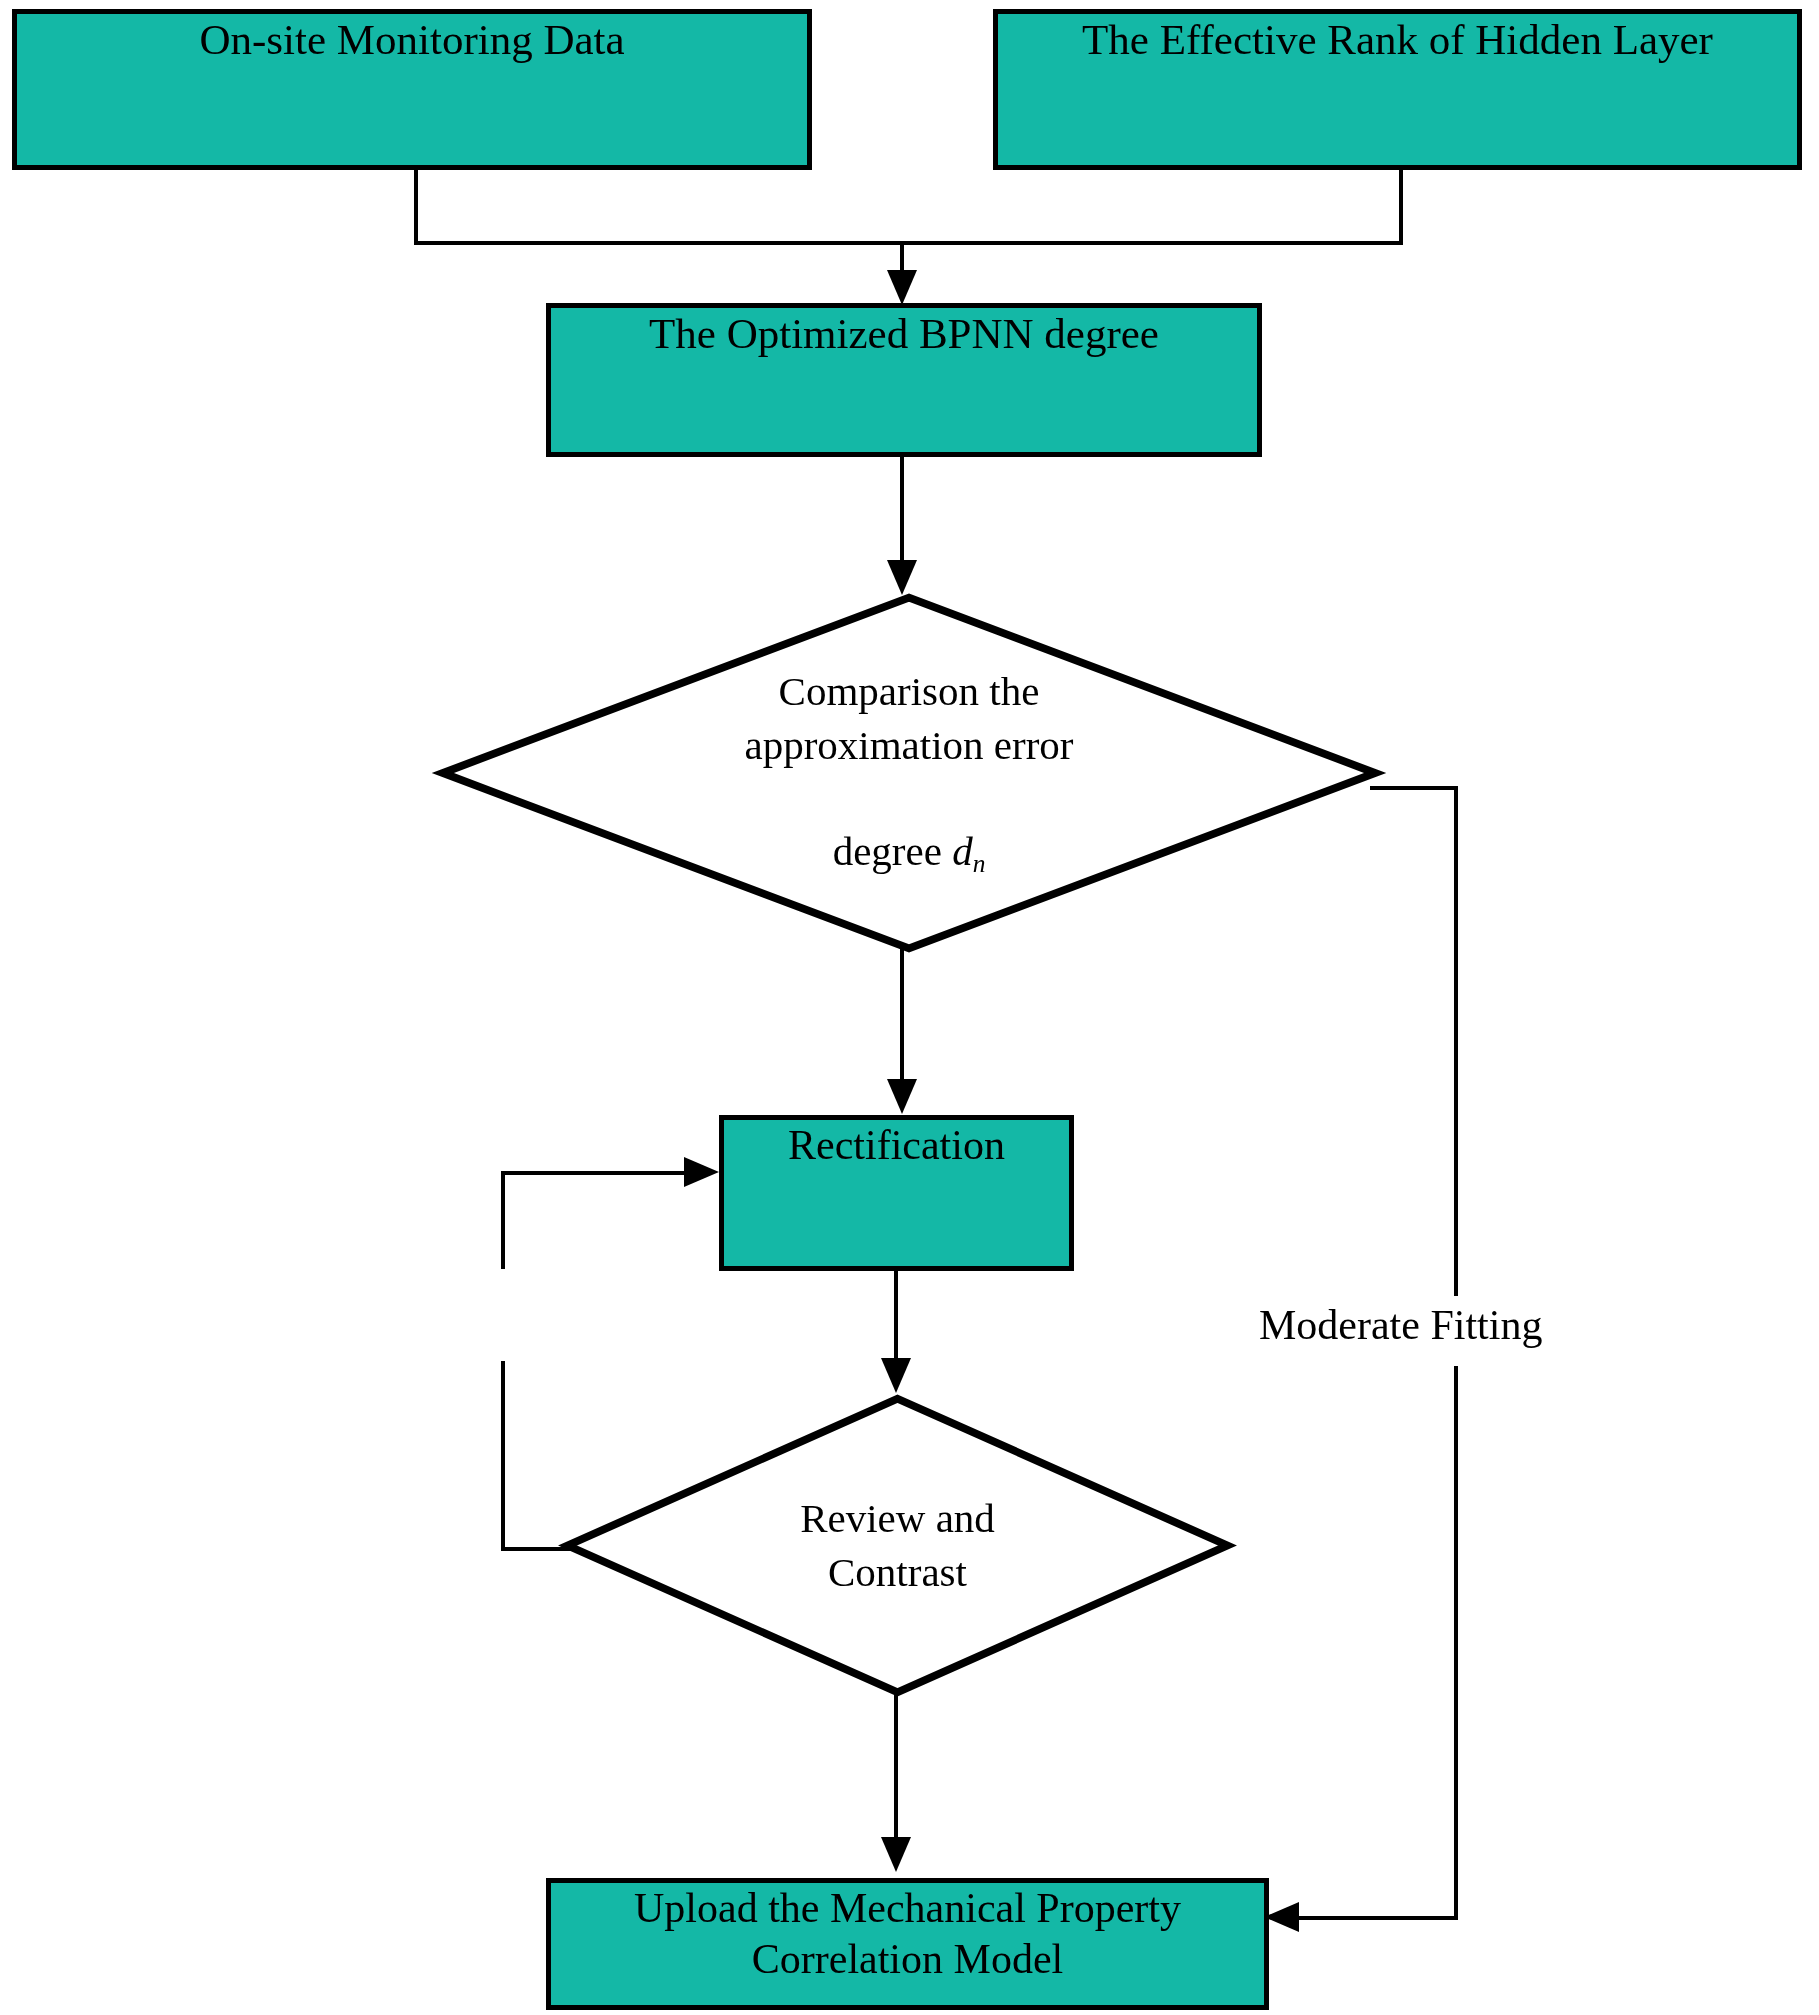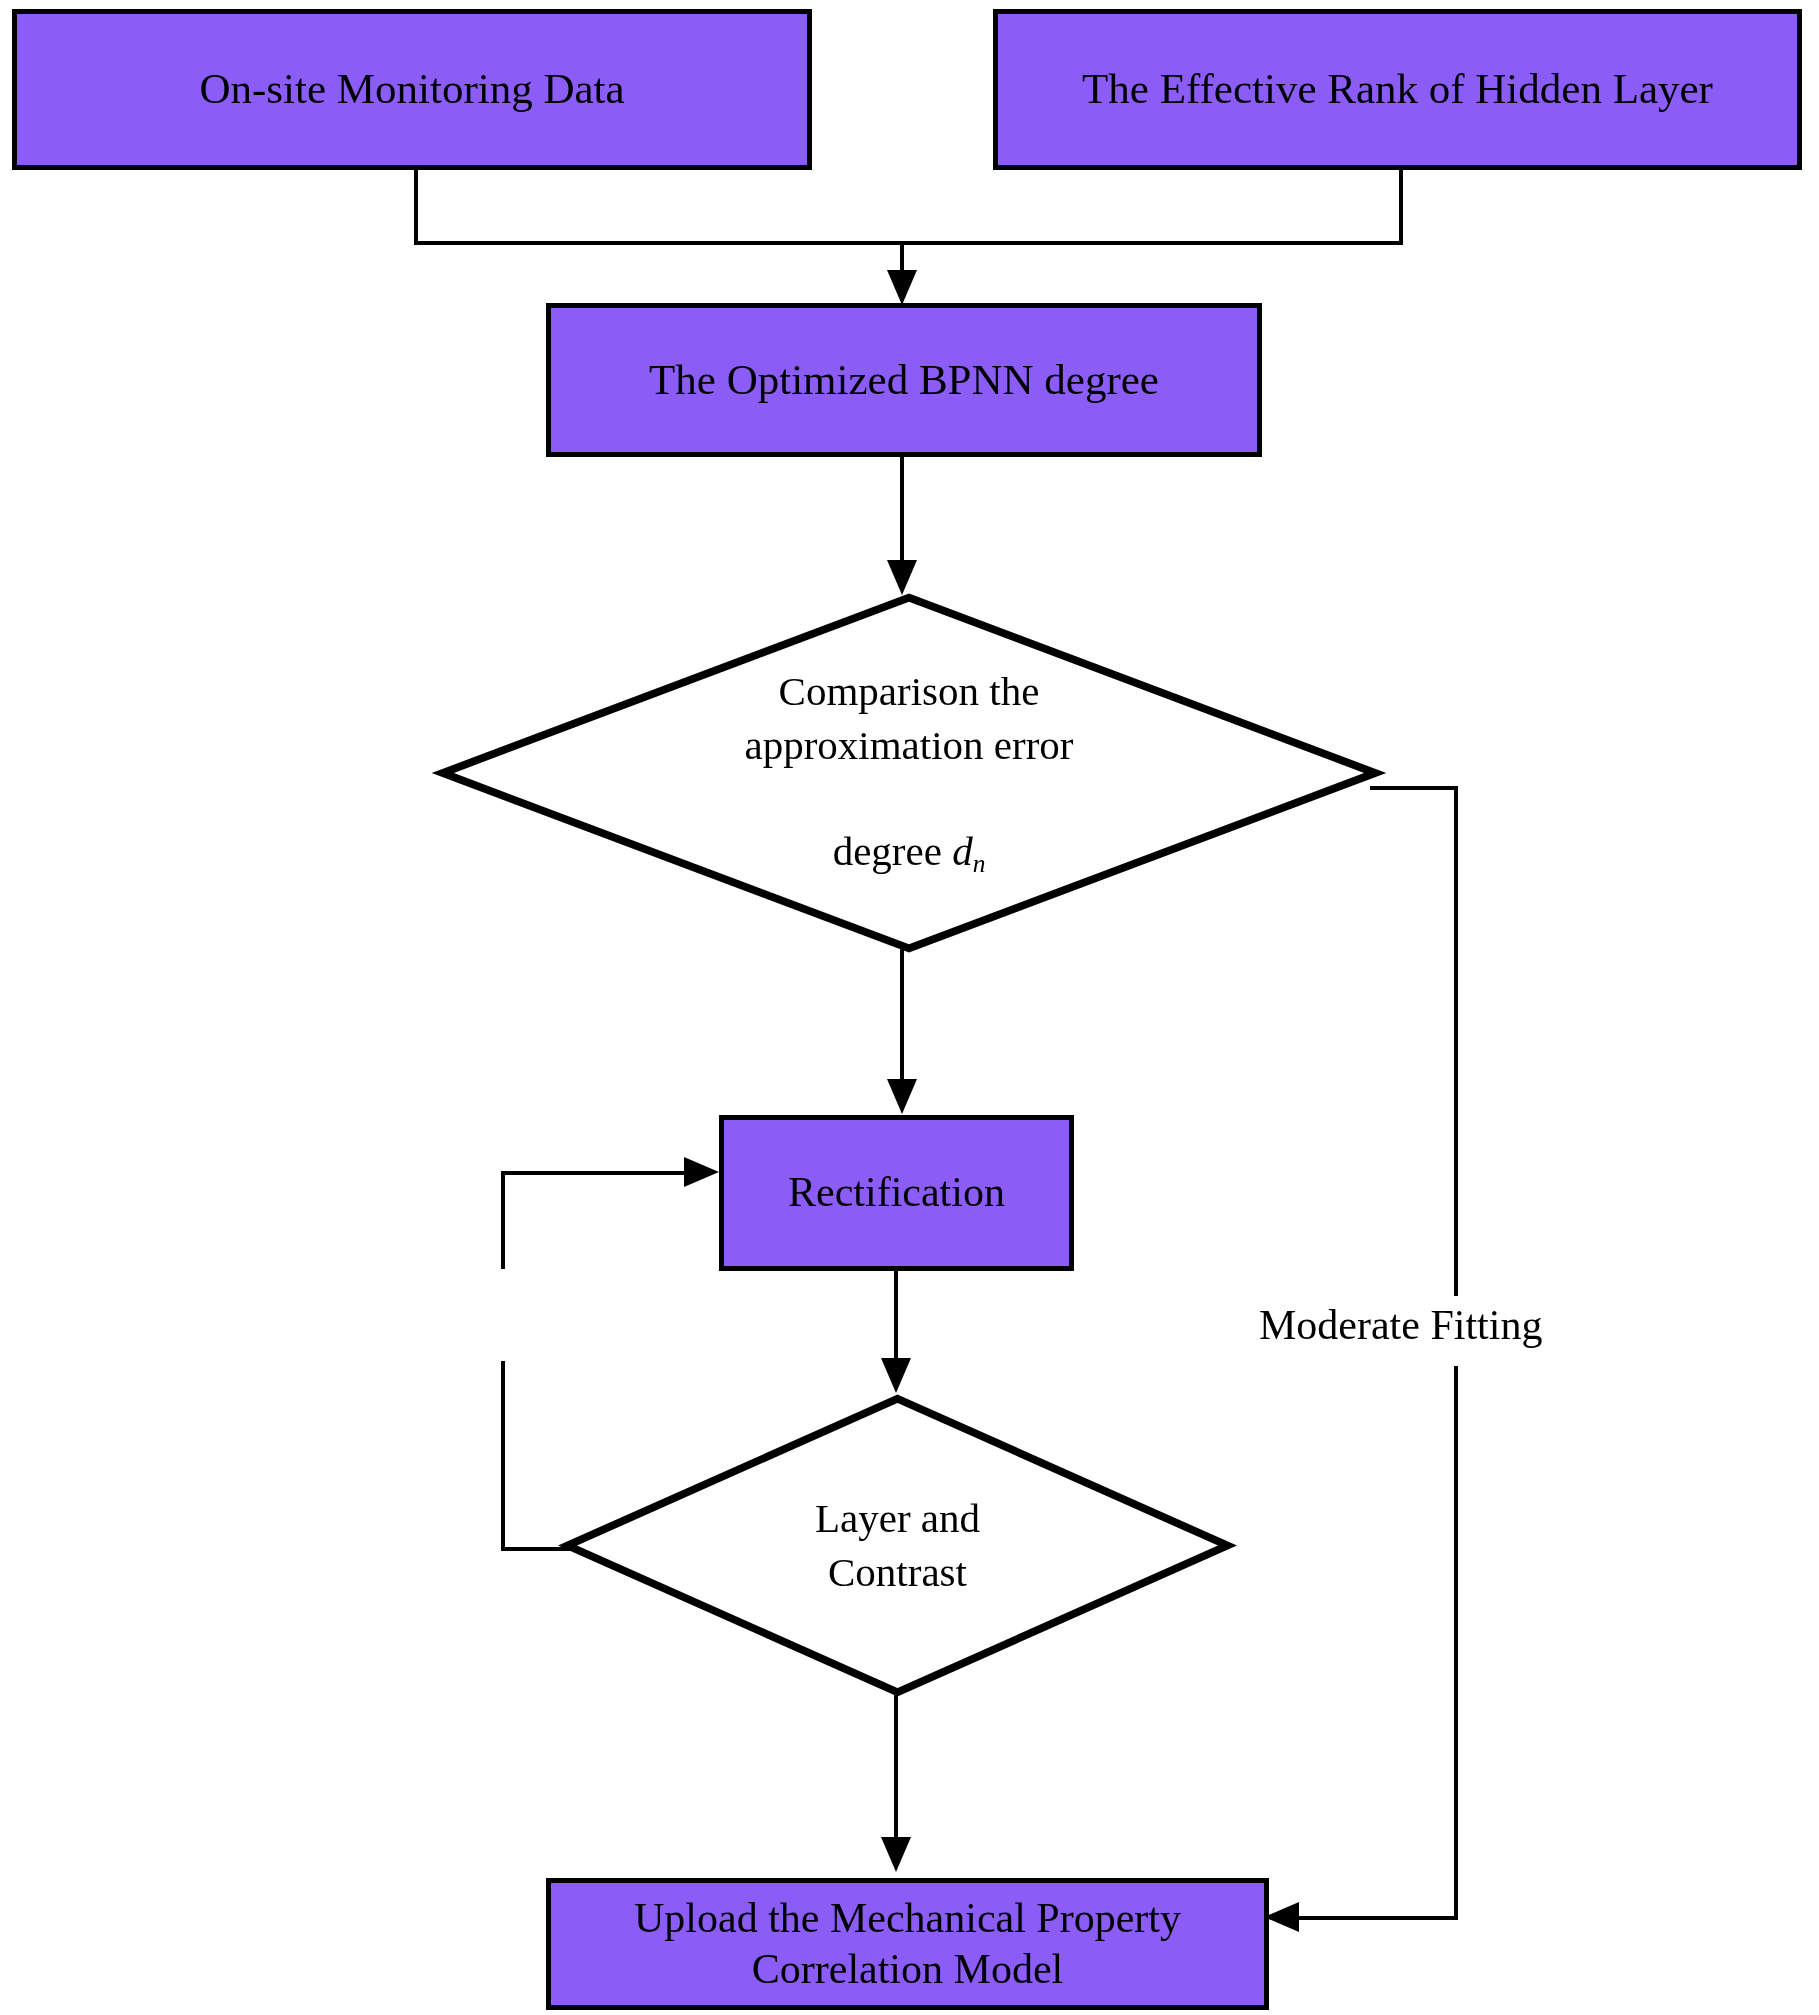--- a/index.html
+++ b/index.html
@@ -10,23 +10,22 @@
     height:2015px;
     background:#ffffff;
     overflow:hidden;
     font-family:"Liberation Serif","DejaVu Serif",serif;
   }
   
   .node-box{
     position:absolute;
     box-sizing:border-box;
     border:5.4px solid #000000;
-    background:#8b5cf6;
+    background:#14b8a6;
     display:flex;
-    align-items:center;
     justify-content:center;
     text-align:center;
     color:#000000;
   }
   .node-box .label{
     display:block;
     line-height:1.22;
     padding:0 10.7px;
   }
   #box-onsite   { left:12px;   top:9px;   width:800px; height:161px; }
@@ -153,21 +152,21 @@
 
   <div class="vline" style="left:894px; top:1271px; height:91px;"></div>
   <div class="arrow-down" style="left:881px; top:1358px;"></div>
 
   <div class="diamond-wrap" id="dia-review">
     <svg width="667" height="301" viewBox="0 0 1118 504" aria-hidden="true">
       <polygon points="559,6 1112,252 559,498 6,252" fill="#ffffff" stroke="#000000" stroke-width="13"></polygon>
     </svg>
     <div class="diamond-text">
       <span class="label fs-68">
-        <span>Layer and</span><br>
+        <span>Review and</span><br>
         <span>Contrast</span>
       </span>
     </div>
   </div>
 
   <div class="vline" style="left:894px; top:1695px; height:145px;"></div>
   <div class="arrow-down" style="left:881px; top:1837px;"></div>
 
   <div class="hline" style="left:501px; top:1547px; width:73px;"></div>
   <div class="vline" style="left:501px; top:1361px; height:188px;"></div>

